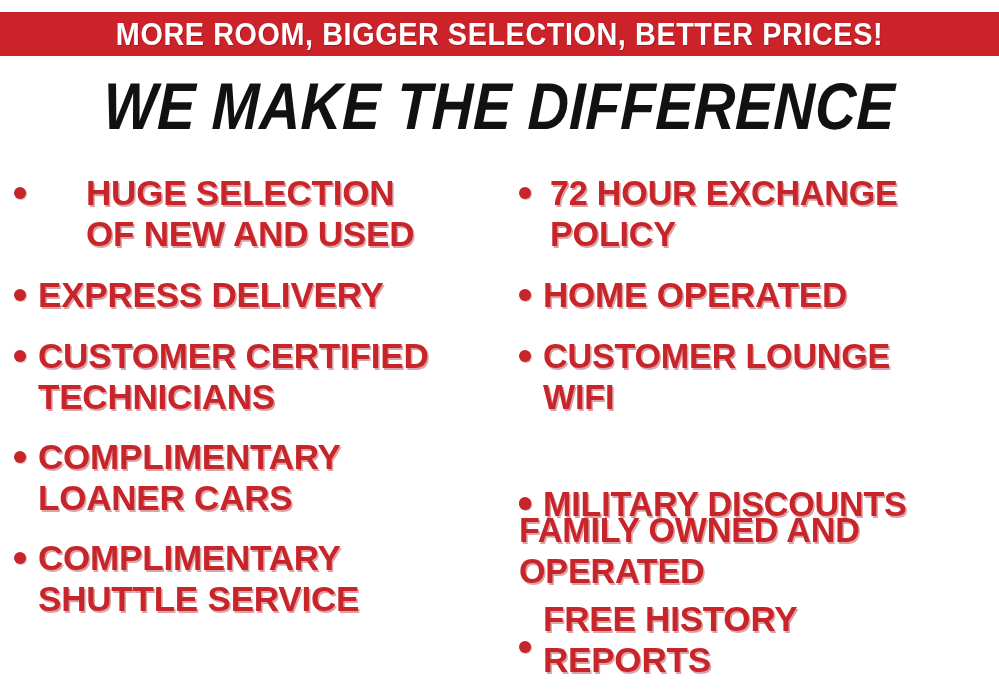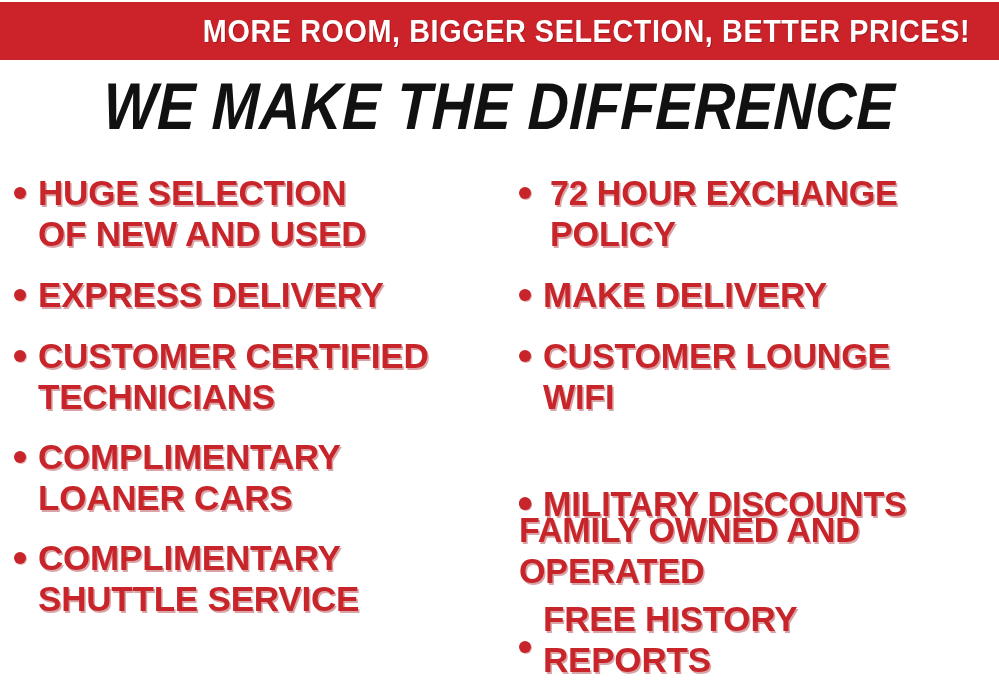--- a/index.html
+++ b/index.html
@@ -20,27 +20,27 @@
     width: 999px;
     height: 692px;
     position: relative;
     background: #ffffff;
   }
 
   
   .top-banner {
     position: absolute;
     left: 0;
-    top: 2px;
-    width: 999px;
-    height: 58px;
+    top: 12px;
+    width: 999px;
+    height: 44px;
     background: #cc2229;
     display: flex;
     align-items: center;
-    justify-content: flex-end;
+    justify-content: center;
   }
 
   .top-banner-text {
     color: #ffffff;
     font-family: "Liberation Sans", sans-serif;
     font-weight: bold;
     font-size: 31px;
     letter-spacing: 0.6px;
     line-height: 1;
     white-space: nowrap;
@@ -140,21 +140,21 @@
   </div>
 
   <div class="headline">
     <span class="headline-text">WE MAKE THE DIFFERENCE</span>
   </div>
 
   <div class="columns">
 
     <div class="bullet-column column-left">
 
-      <div class="bullet-item" style="top:12px;">
+      <div class="bullet-item" style="top:12px;gap:48px;">
         <span class="bullet-dot"></span>
         <span class="bullet-label">HUGE SELECTION
 OF NEW AND USED</span>
       </div>
 
       <div class="bullet-item" style="top:114px;">
         <span class="bullet-dot"></span>
         <span class="bullet-label">EXPRESS DELIVERY</span>
       </div>
 
@@ -181,21 +181,21 @@
     <div class="bullet-column column-right">
 
       <div class="bullet-item" style="top:12px;gap:7px;" data-squeeze="1">
         <span class="bullet-dot"></span>
         <span class="bullet-label">72 HOUR EXCHANGE
 POLICY</span>
       </div>
 
       <div class="bullet-item" style="top:114px;">
         <span class="bullet-dot"></span>
-        <span class="bullet-label">MAKE DELIVERY</span>
+        <span class="bullet-label">HOME OPERATED</span>
       </div>
 
       <div class="bullet-item" style="top:175px;" data-squeeze="1">
         <span class="bullet-dot"></span>
         <span class="bullet-label">CUSTOMER LOUNGE
 WIFI</span>
       </div>
 
       <div class="bullet-item" style="top:275px;margin-top:48px;" data-squeeze="1">
         <span class="bullet-dot"></span>

